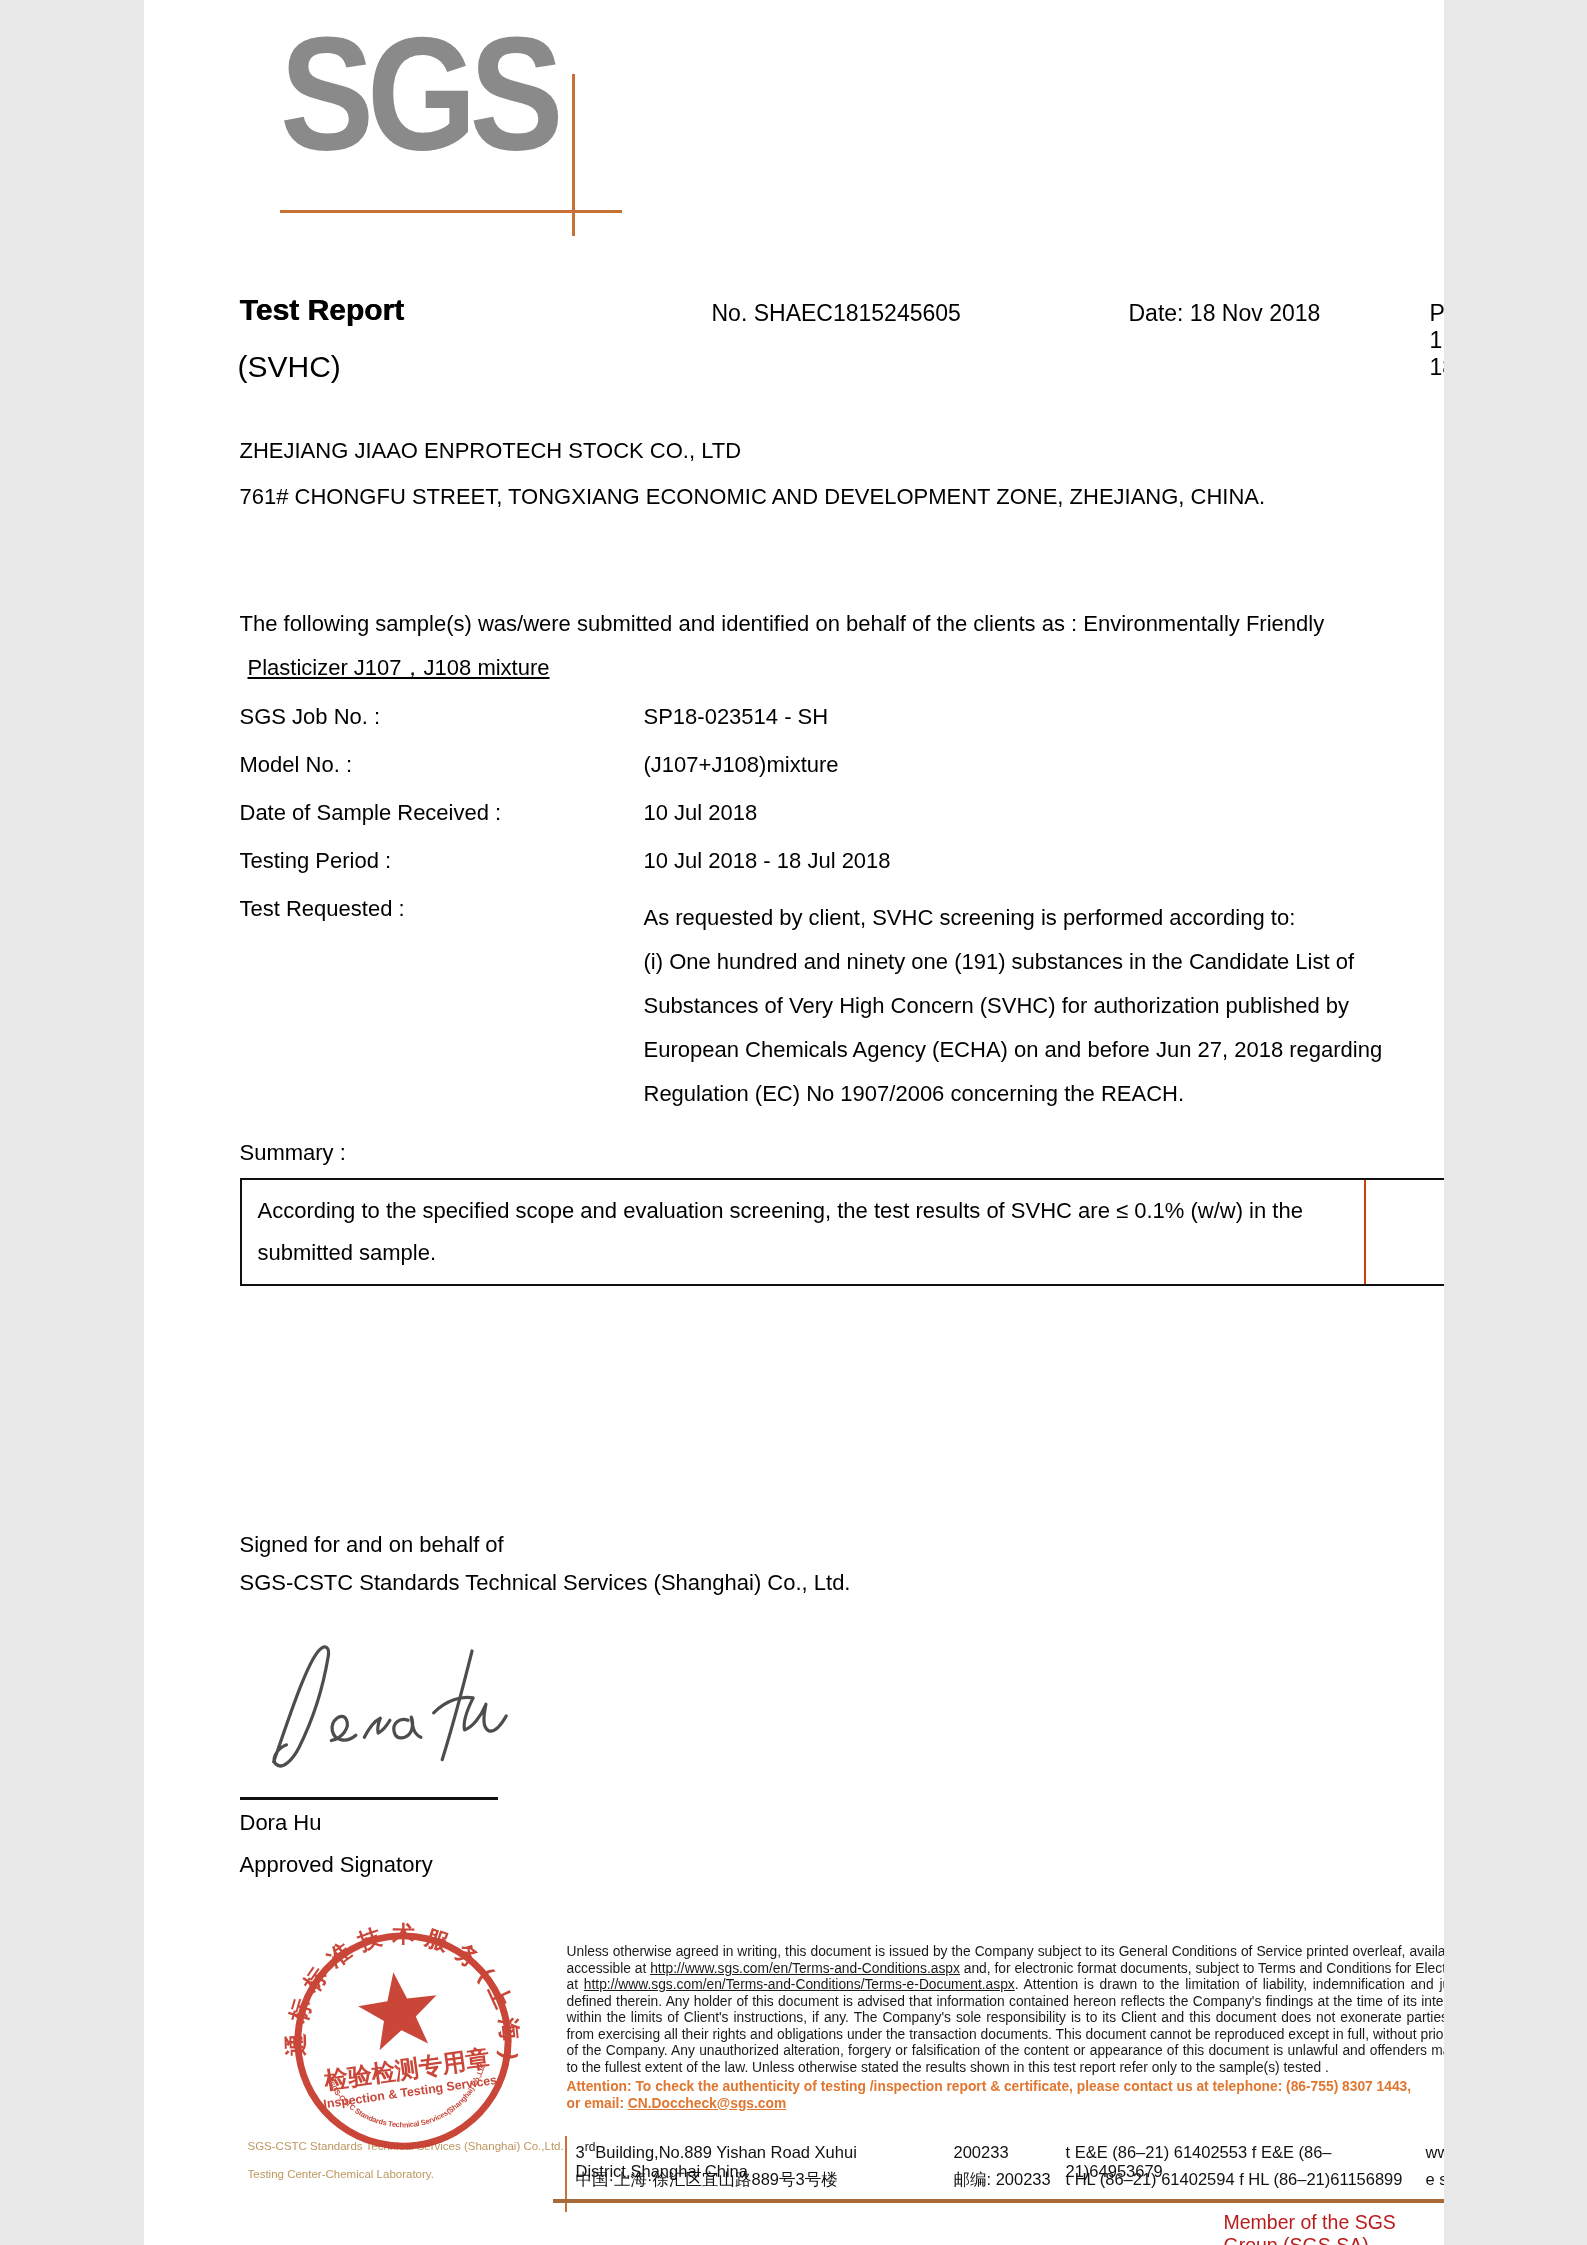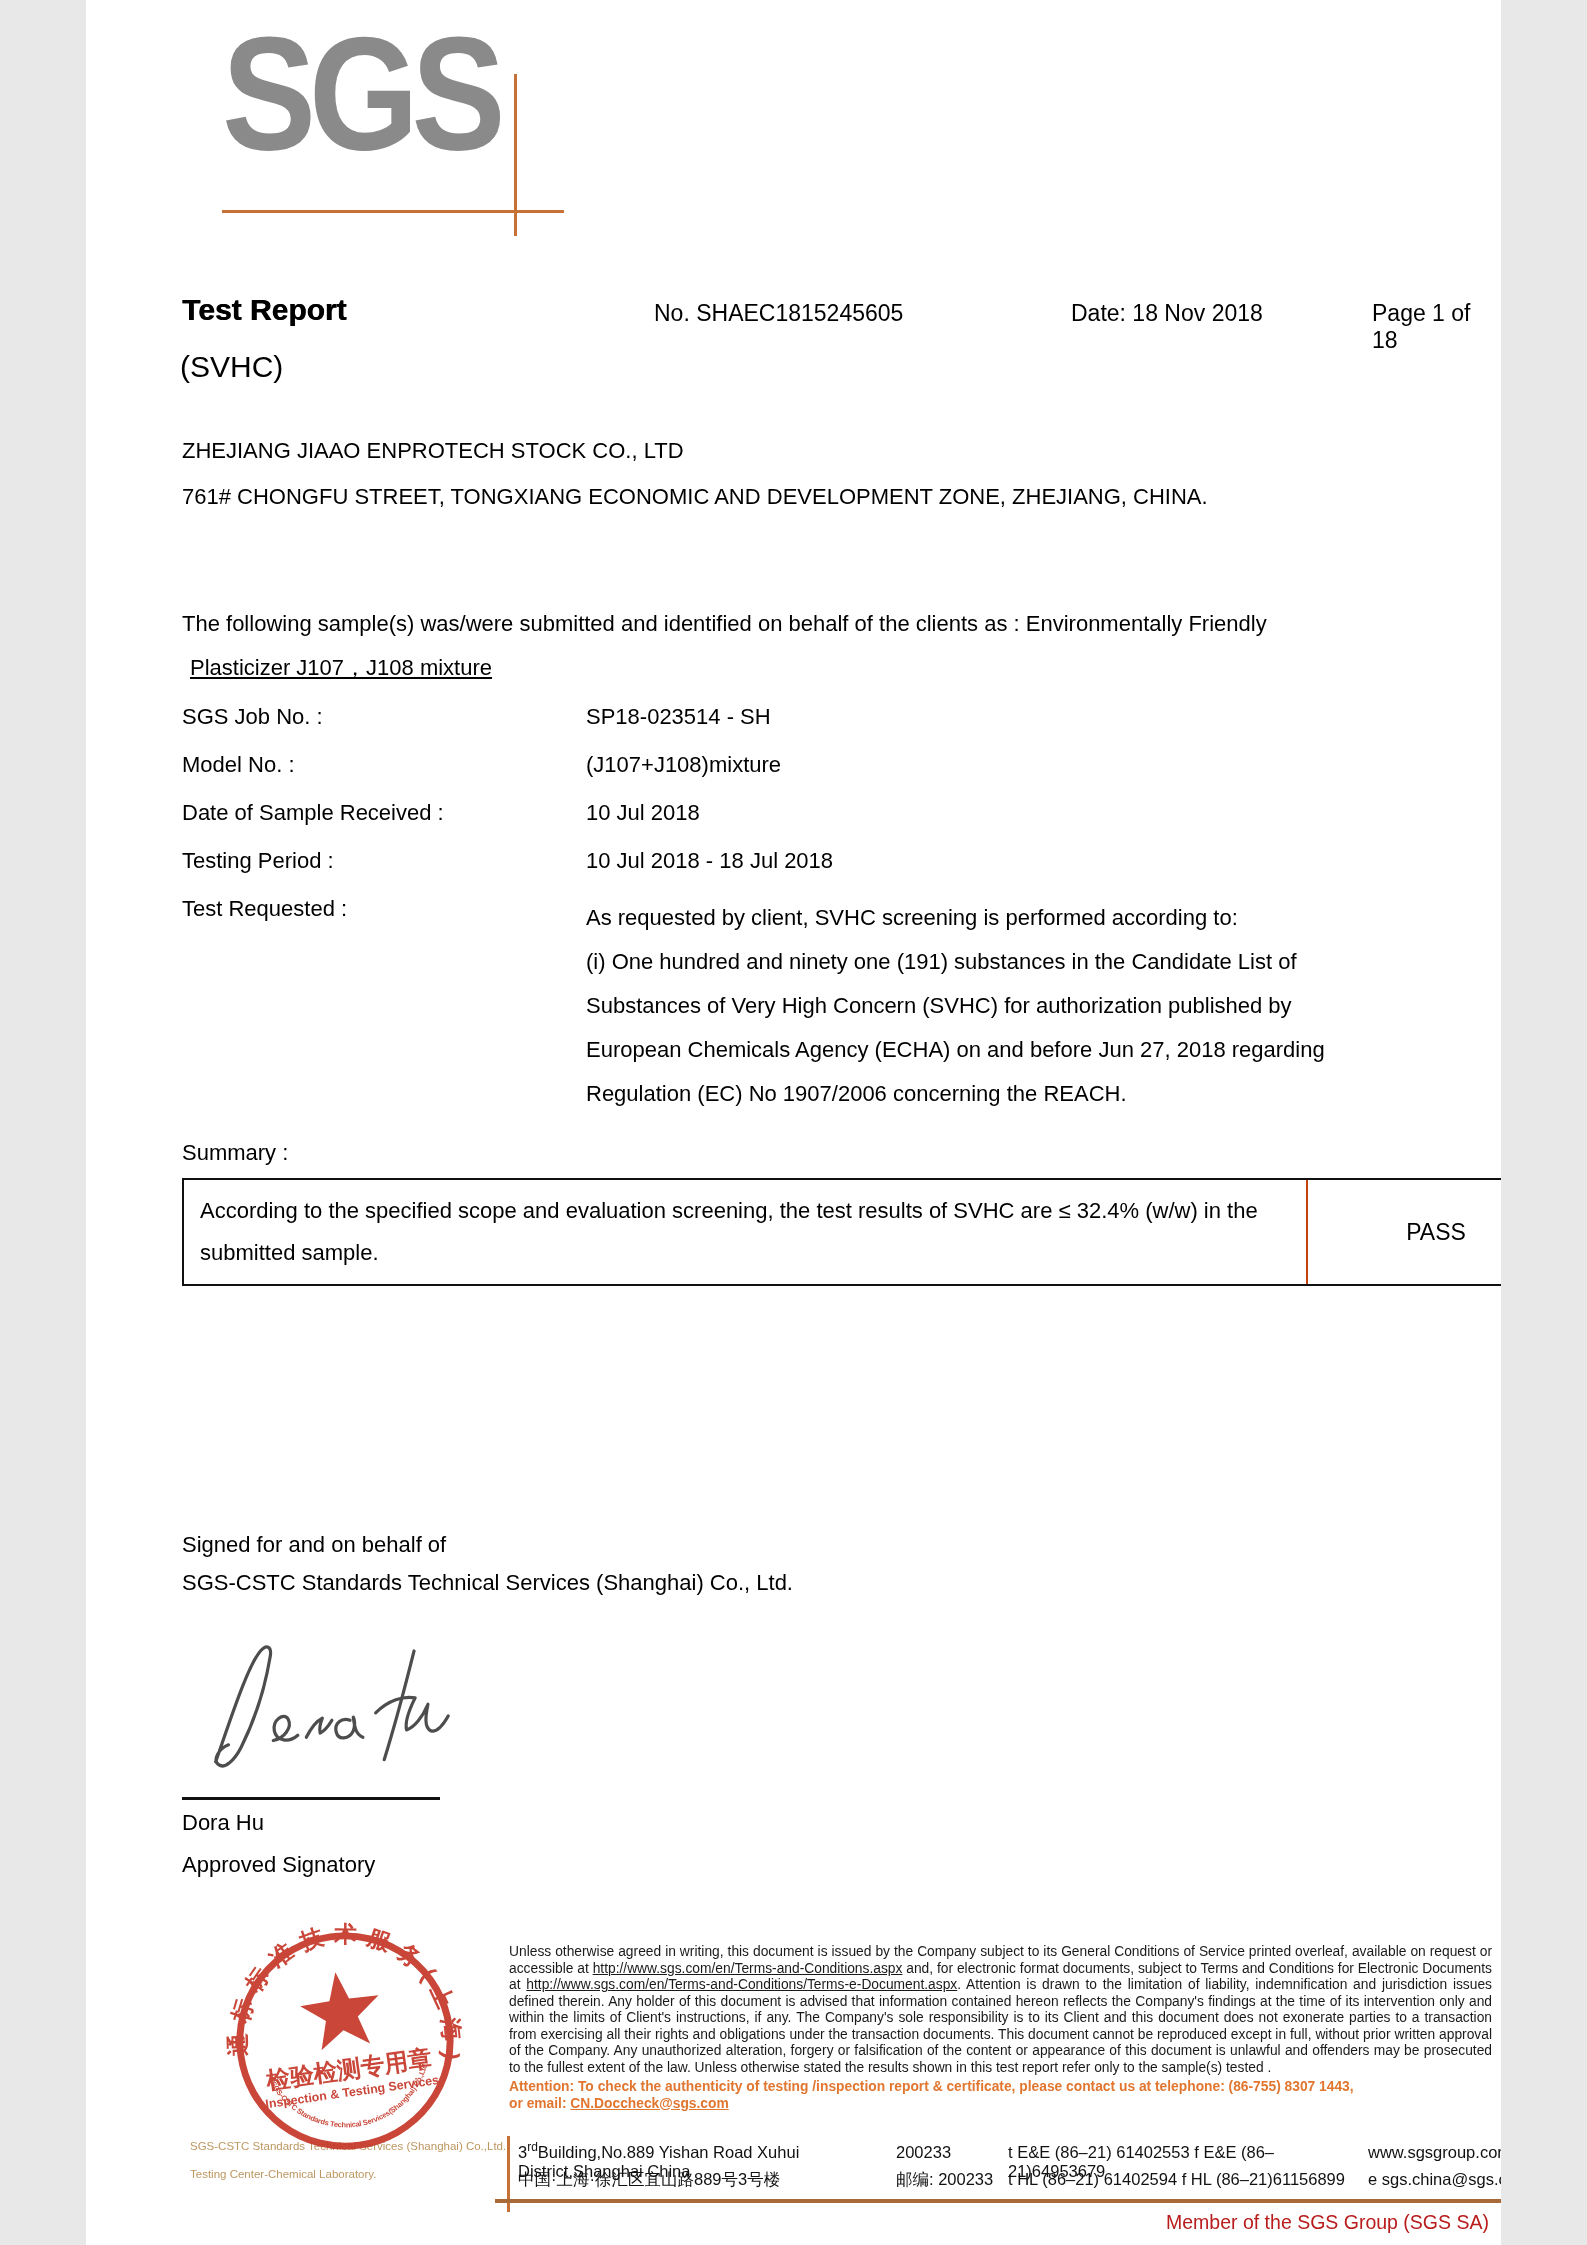--- a/index.html
+++ b/index.html
@@ -1,16 +1,16 @@
 <!DOCTYPE html>
 <html><head>
 <meta charset="utf-8">
 <style>
   html,body{margin:0;padding:0;background:#e8e8e8;}
-  .page{position:relative;width:1415px;height:2245px;background:#ffffff;margin:0 auto;
+  .page{position:relative;width:1300px;height:2245px;background:#ffffff;margin:0 auto;
         font-family:"Liberation Sans",sans-serif;color:#000;overflow:hidden;}
 
   
   .logo{position:absolute;left:128px;top:26px;width:360px;height:220px;}
   .logo-text{position:absolute;left:8px;top:-12px;font-size:196px;font-weight:bold;color:#8a8a8a;
              letter-spacing:-10px;line-height:1;transform:scale(0.72,0.82);transform-origin:left top;}
   .logo-hline{position:absolute;left:8px;top:184px;width:342px;height:3px;background:#c87137;}
   .logo-vline{position:absolute;left:300px;top:48px;width:3px;height:162px;background:#c87137;}
 
   
@@ -121,21 +121,21 @@
         <div>(i) One hundred and ninety one (191) substances in the Candidate List of</div>
         <div>Substances of Very High Concern (SVHC) for authorization published by</div>
         <div>European Chemicals Agency (ECHA) on and before Jun 27, 2018 regarding</div>
         <div>Regulation (EC) No 1907/2006 concerning the REACH.</div>
       </div>
     </div>
 
 
     <div class="summary-label">Summary :</div>
     <div class="summary-box">
-      <div class="summary-text">According to the specified scope and evaluation screening, the test results of SVHC are ≤ 32.4% (w/w) in the submitted sample.</div>
+      <div class="summary-text">According to the specified scope and evaluation screening, the test results of SVHC are ≤ 0.1% (w/w) in the submitted sample.</div>
       <div class="summary-result">PASS</div>
     </div>
   </div>
 
   <div class="sig">
     <div class="sig-line1">Signed for and on behalf of</div>
     <div class="sig-line2">SGS-CSTC Standards Technical Services (Shanghai) Co., Ltd.</div>
     <svg class="sig-svg" viewBox="0 0 300 150">
       <g stroke="#4d4d4d" stroke-width="3" fill="none" stroke-linecap="round" stroke-linejoin="round">
         <path d="M10,118 C24,78 40,28 52,14 C58,7 63,10 61,20 C57,44 48,76 34,104 C28,116 18,126 12,120 C8,116 12,106 22,102"></path>

